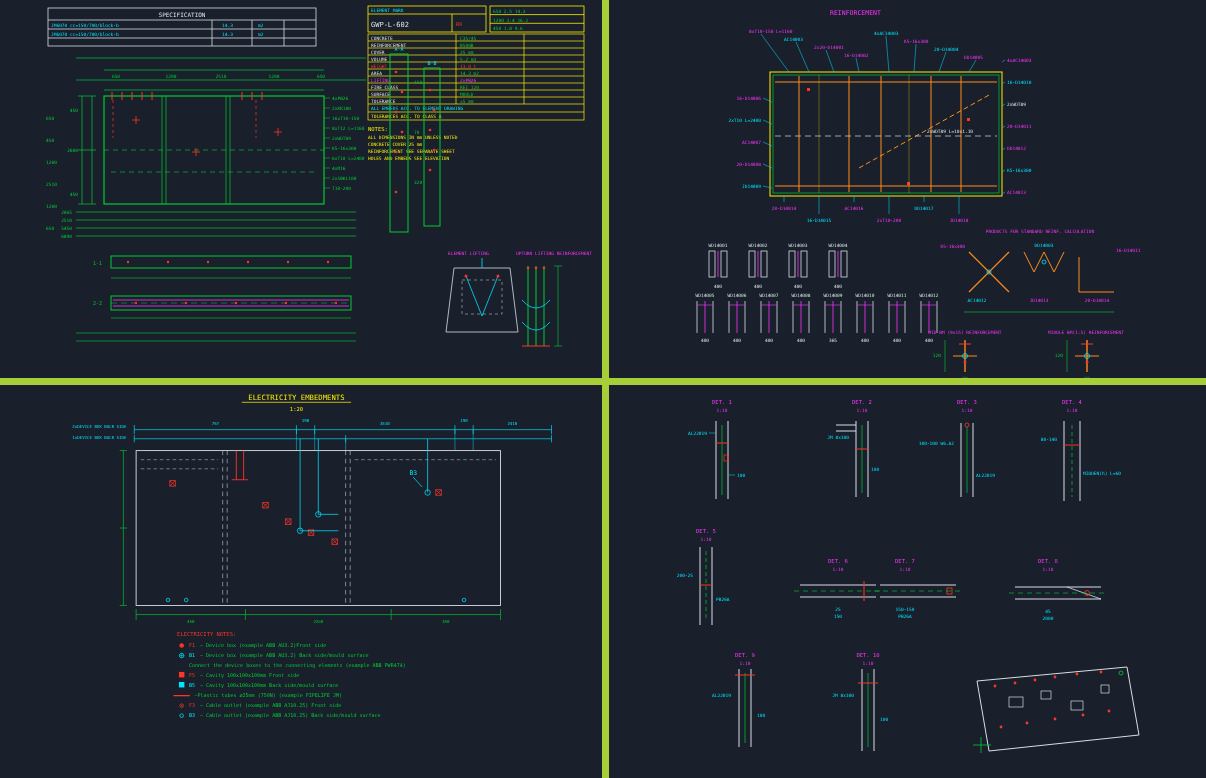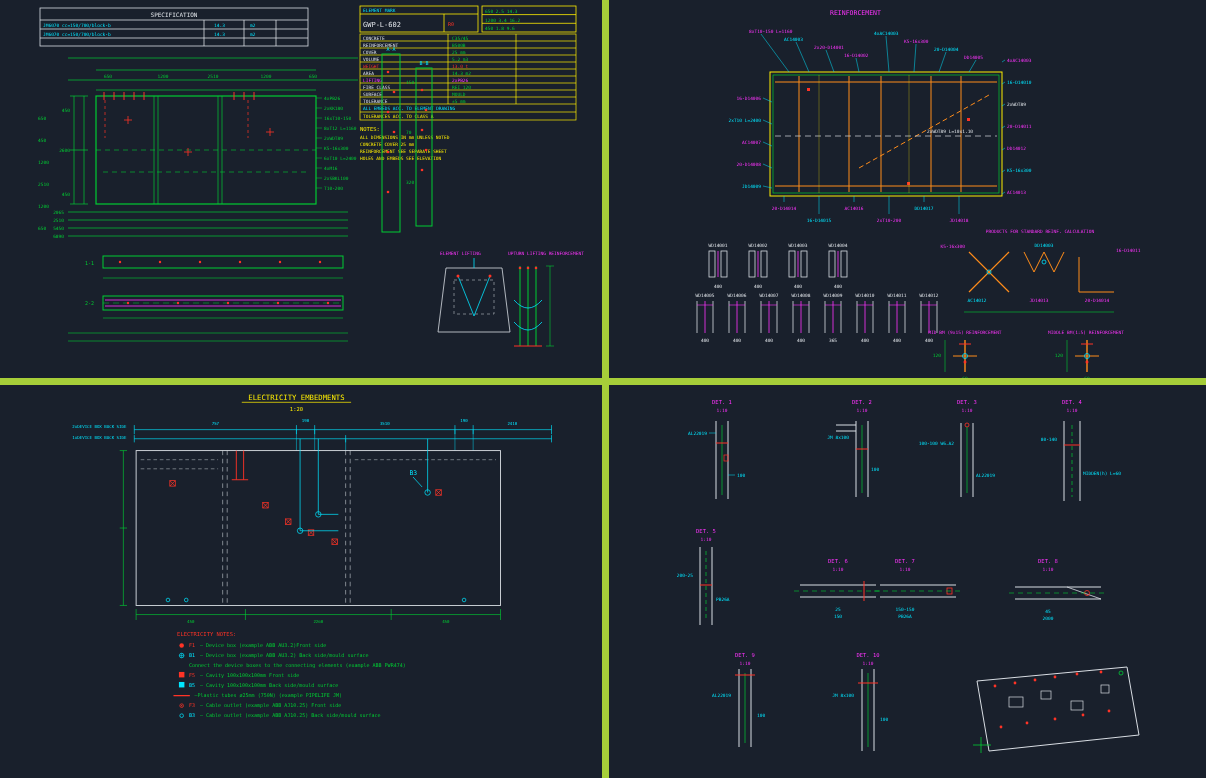--- a/index.html
+++ b/index.html
@@ -13,21 +13,21 @@
   .sG{stroke:#00cc33}.sC{stroke:#00e5ff}.sM{stroke:#ff33ff}.sR{stroke:#ff3326}.sY{stroke:#ffee00}.sW{stroke:#d8dde3}.sO{stroke:#ff8c1a}
   .fR{fill:#ff3326;stroke:none}.fC{fill:#00e5ff;stroke:none}
   line,rect,polyline,polygon,path,circle{fill:none}
   .f4{font-size:4.5px}.f5{font-size:5px}.f55{font-size:5.5px}.f6{font-size:6px}.f65{font-size:6.5px}.f7{font-size:7px}.f8{font-size:8px}
 </style>
 </head>
 <body>
 
 <div class="canvas">
 
-  <div class="quad" style="left:8px;top:0;width:602px;height:378px">
+  <div class="quad" style="left:16px;top:0;width:602px;height:378px">
     <svg viewBox="0 0 602 378">
       <defs>
         <pattern id="hM1" width="5" height="5" patternUnits="userSpaceOnUse" patternTransform="rotate(45)">
             <line x1="0" y1="0" x2="0" y2="5" stroke="#ff33ff" stroke-width="0.7"></line>
           </pattern>
         <pattern id="tk1" width="24" height="6" patternUnits="userSpaceOnUse">
             <line x1="1" y1="0" x2="1" y2="6" stroke="#00cc33" stroke-width="0.7"></line>
           </pattern>
       </defs>
 

